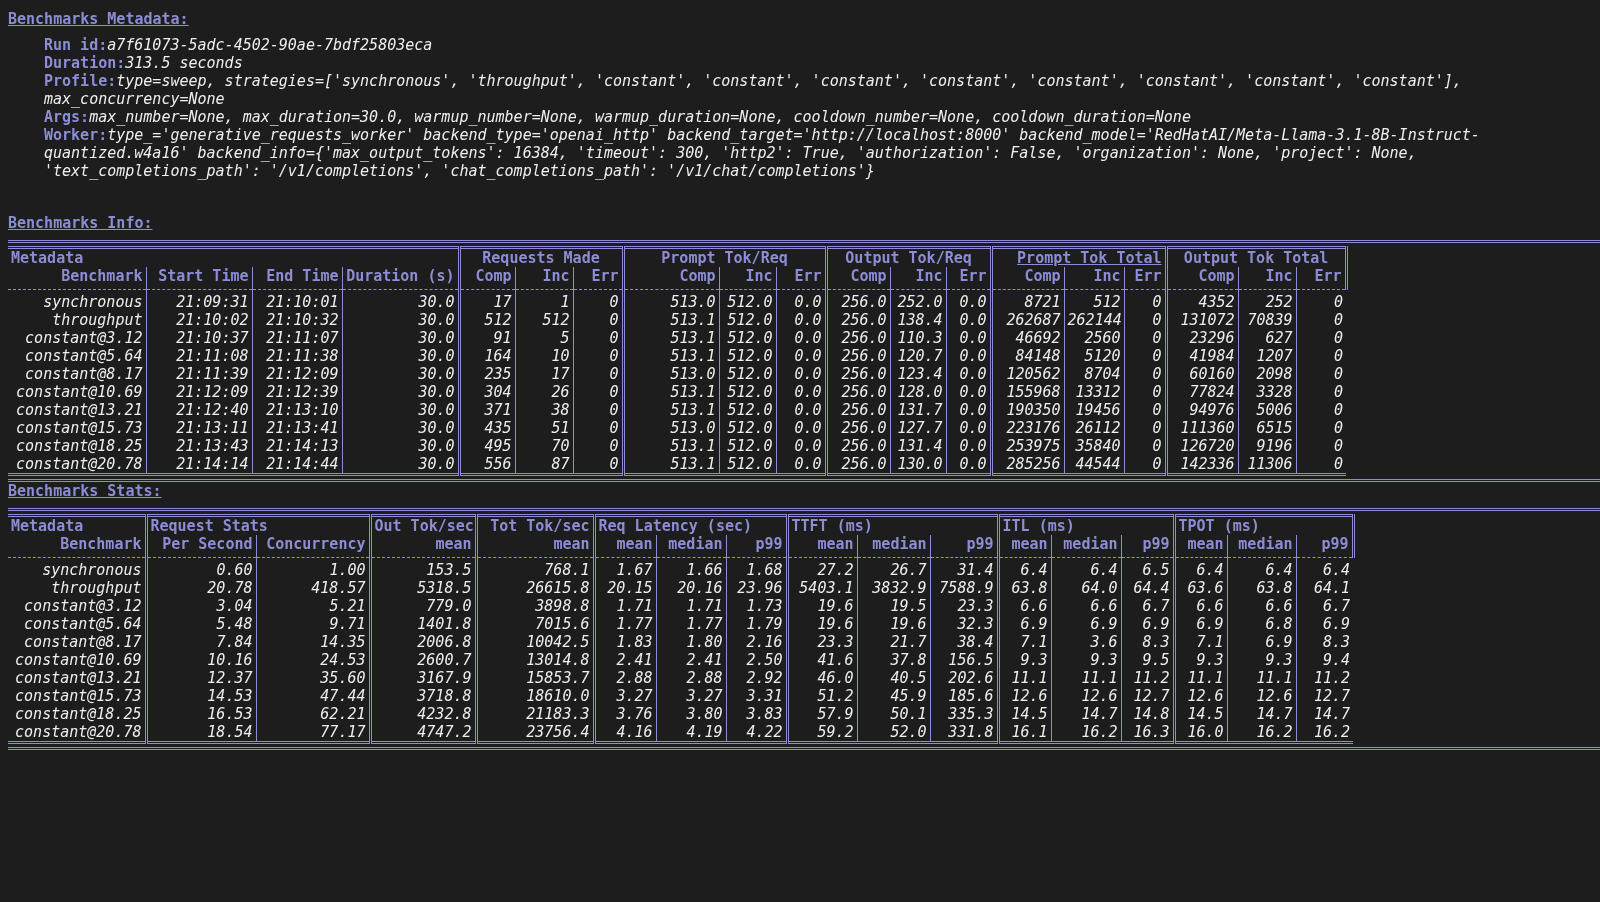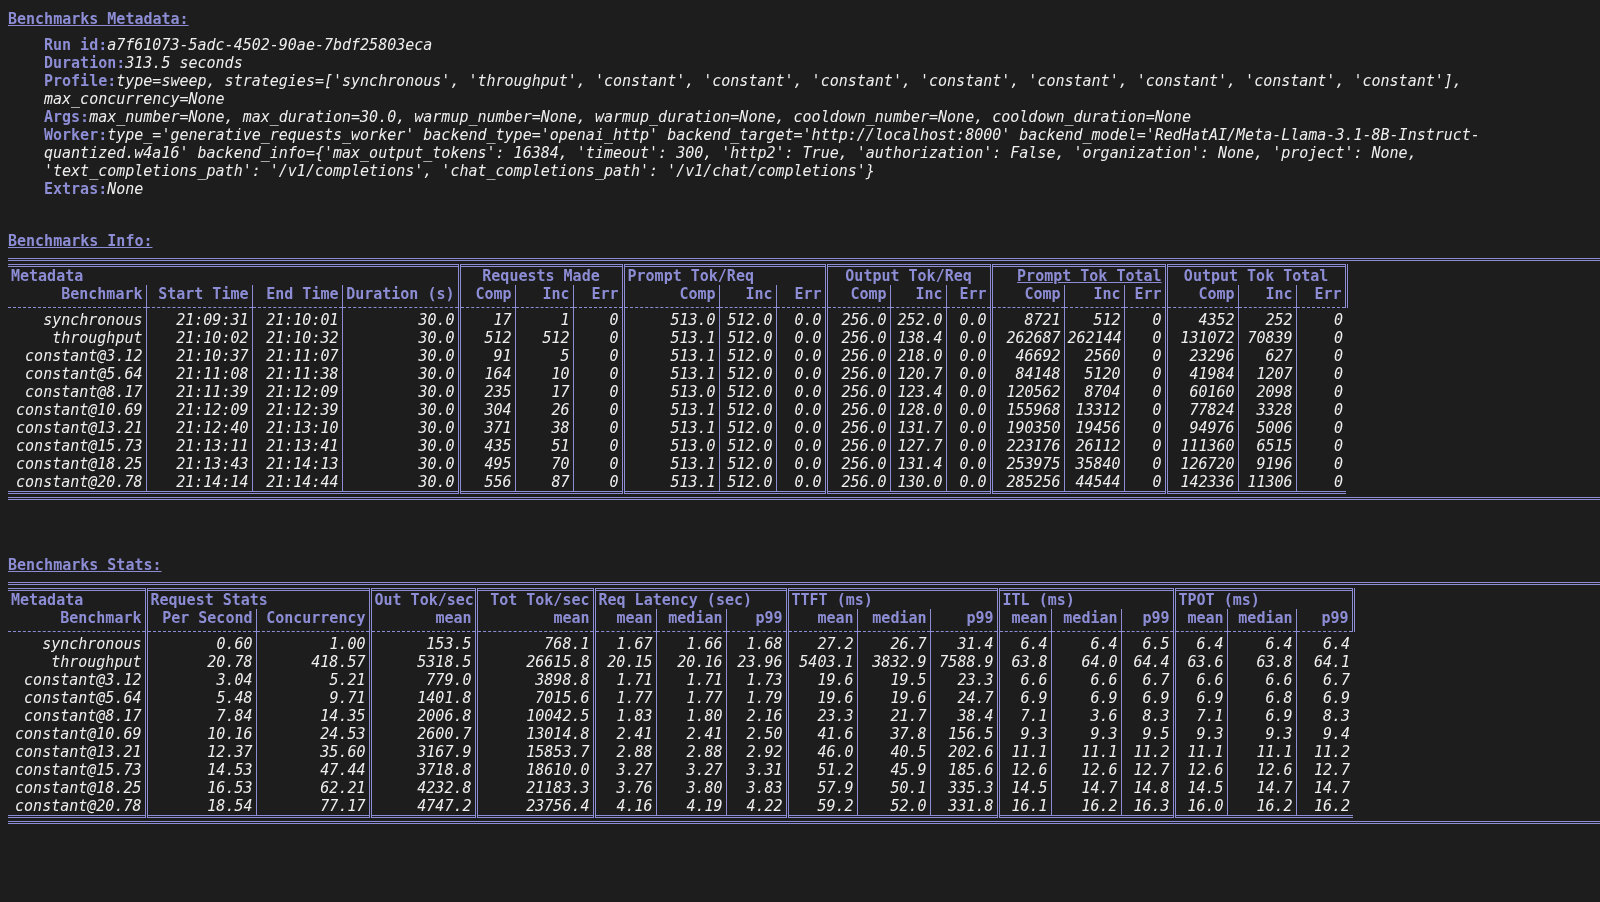--- a/index.html
+++ b/index.html
@@ -27,21 +27,21 @@
     margin: 0 0 8px 0;
   }
   .meta-fields {
     padding-left: 36px;
     max-width: 1556px;
   }
   .meta-label { color: var(--accent); font-weight: bold; }
   .meta-value { font-style: italic; }
 
   .section-info  { margin-top: 34px; }
-  .section-stats { margin-top: 56px; }
+  .section-stats { }
 
   .rule {
     height: 0;
     border-top: 3px double var(--accent);
   }
   .rule.top    { margin-bottom: 3px; }
   .rule.bottom { margin-top: 3px; }
 
   .bench-table {
     table-layout: fixed;
@@ -73,21 +73,20 @@
 <div class="terminal">
 
   <div class="section section-metadata">
     <div class="heading">Benchmarks Metadata:</div>
     <div class="meta-fields" id="meta-fields">
         <div class="meta-line"><span class="meta-label">Run id:</span><span class="meta-value">a7f61073-5adc-4502-90ae-7bdf25803eca</span></div>
         <div class="meta-line"><span class="meta-label">Duration:</span><span class="meta-value">313.5 seconds</span></div>
         <div class="meta-line"><span class="meta-label">Profile:</span><span class="meta-value">type=sweep, strategies=['synchronous', 'throughput', 'constant', 'constant', 'constant', 'constant', 'constant', 'constant', 'constant', 'constant'], max_concurrency=None</span></div>
         <div class="meta-line"><span class="meta-label">Args:</span><span class="meta-value">max_number=None, max_duration=30.0, warmup_number=None, warmup_duration=None, cooldown_number=None, cooldown_duration=None</span></div>
         <div class="meta-line"><span class="meta-label">Worker:</span><span class="meta-value">type_='generative_requests_worker' backend_type='openai_http' backend_target='http://localhost:8000' backend_model='RedHatAI/Meta-Llama-3.1-8B-Instruct-quantized.w4a16' backend_info={'max_output_tokens': 16384, 'timeout': 300, 'http2': True, 'authorization': False, 'organization': None, 'project': None, 'text_completions_path': '/v1/completions', 'chat_completions_path': '/v1/chat/completions'}</span></div>
-        <div class="meta-line"><span class="meta-label">Extras:</span><span class="meta-value">None</span></div>
       </div>
   </div>
 
   <div class="section section-info">
     <div class="heading">Benchmarks Info:</div>
     <div class="table-block">
       <div class="rule top"></div>
       <table class="bench-table" id="info-table" style="width: 1338px;">
           <colgroup>
             <col style="width: 138px;">
@@ -107,21 +106,21 @@
             <col style="width: 60px;">
             <col style="width: 42px;">
             <col style="width: 72px;">
             <col style="width: 58px;">
             <col style="width: 50px;">
           </colgroup>
           <thead>
             <tr class="group-row">
               <th colspan="4" style="text-align: left;">Metadata</th>
               <th class="gsep" colspan="3" style="text-align: center;">Requests Made</th>
-              <th class="gsep" colspan="3" style="text-align: left;">Prompt Tok/Req</th>
+              <th class="gsep" colspan="3" style="text-align: center;">Prompt Tok/Req</th>
               <th class="gsep" colspan="3" style="text-align: center;">Output Tok/Req</th>
               <th class="gsep" colspan="3" style="text-align: right; text-decoration: underline;">Prompt Tok Total</th>
               <th class="gsep" colspan="3" style="text-align: center;">Output Tok Total</th>
             </tr>
             <tr class="cols-row">
               <th>Benchmark</th>
               <th>Start Time</th>
               <th>End Time</th>
               <th>Duration (s)</th>
               <th class="gsep">Comp</th>
@@ -189,21 +188,21 @@
               <td>21:10:37</td>
               <td>21:11:07</td>
               <td>30.0</td>
               <td class="gsep">91</td>
               <td>5</td>
               <td>0</td>
               <td class="gsep">513.1</td>
               <td>512.0</td>
               <td>0.0</td>
               <td class="gsep">256.0</td>
-              <td>218.0</td>
+              <td>110.3</td>
               <td>0.0</td>
               <td class="gsep">46692</td>
               <td>2560</td>
               <td>0</td>
               <td class="gsep">23296</td>
               <td>627</td>
               <td>0</td>
             </tr>
             <tr>
               <td>constant@5.64</td>
@@ -475,21 +474,21 @@
               <td>constant@5.64</td>
               <td class="gsep">5.48</td>
               <td>9.71</td>
               <td class="gsep">1401.8</td>
               <td class="gsep">7015.6</td>
               <td class="gsep">1.77</td>
               <td>1.77</td>
               <td>1.79</td>
               <td class="gsep">19.6</td>
               <td>19.6</td>
-              <td>24.7</td>
+              <td>32.3</td>
               <td class="gsep">6.9</td>
               <td>6.9</td>
               <td>6.9</td>
               <td class="gsep">6.9</td>
               <td>6.8</td>
               <td>6.9</td>
             </tr>
             <tr>
               <td>constant@8.17</td>
               <td class="gsep">7.84</td>

